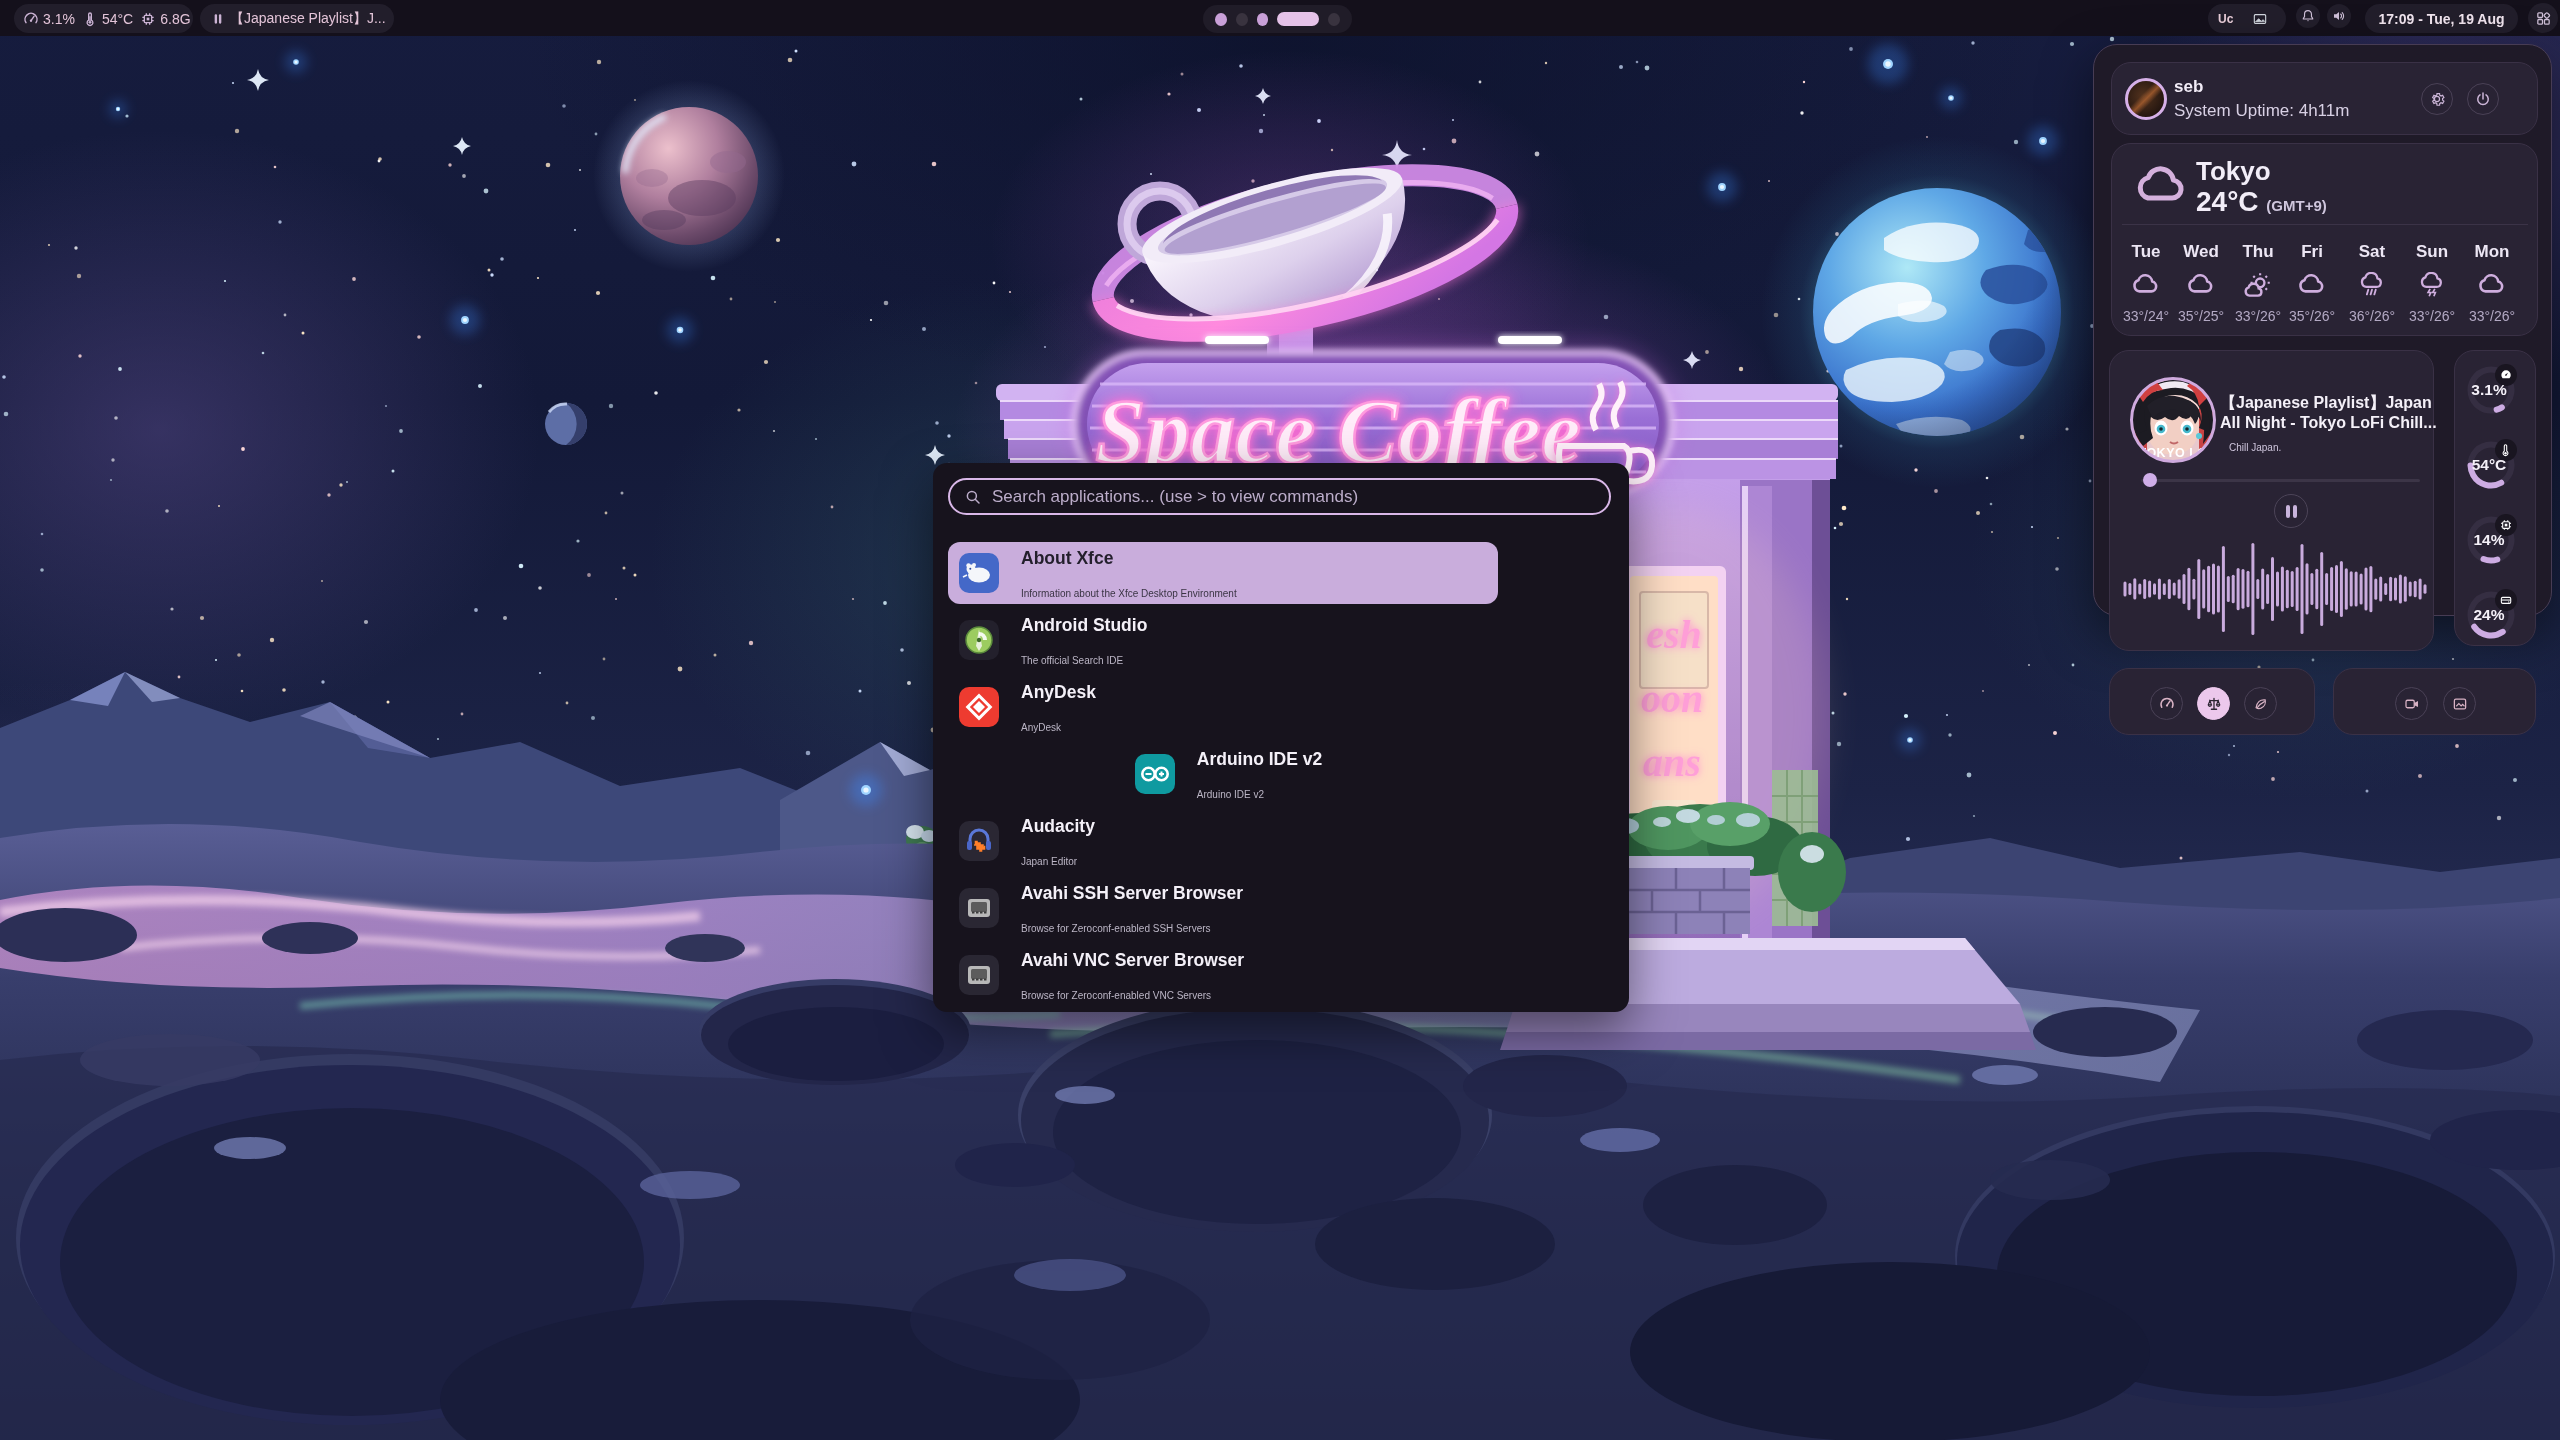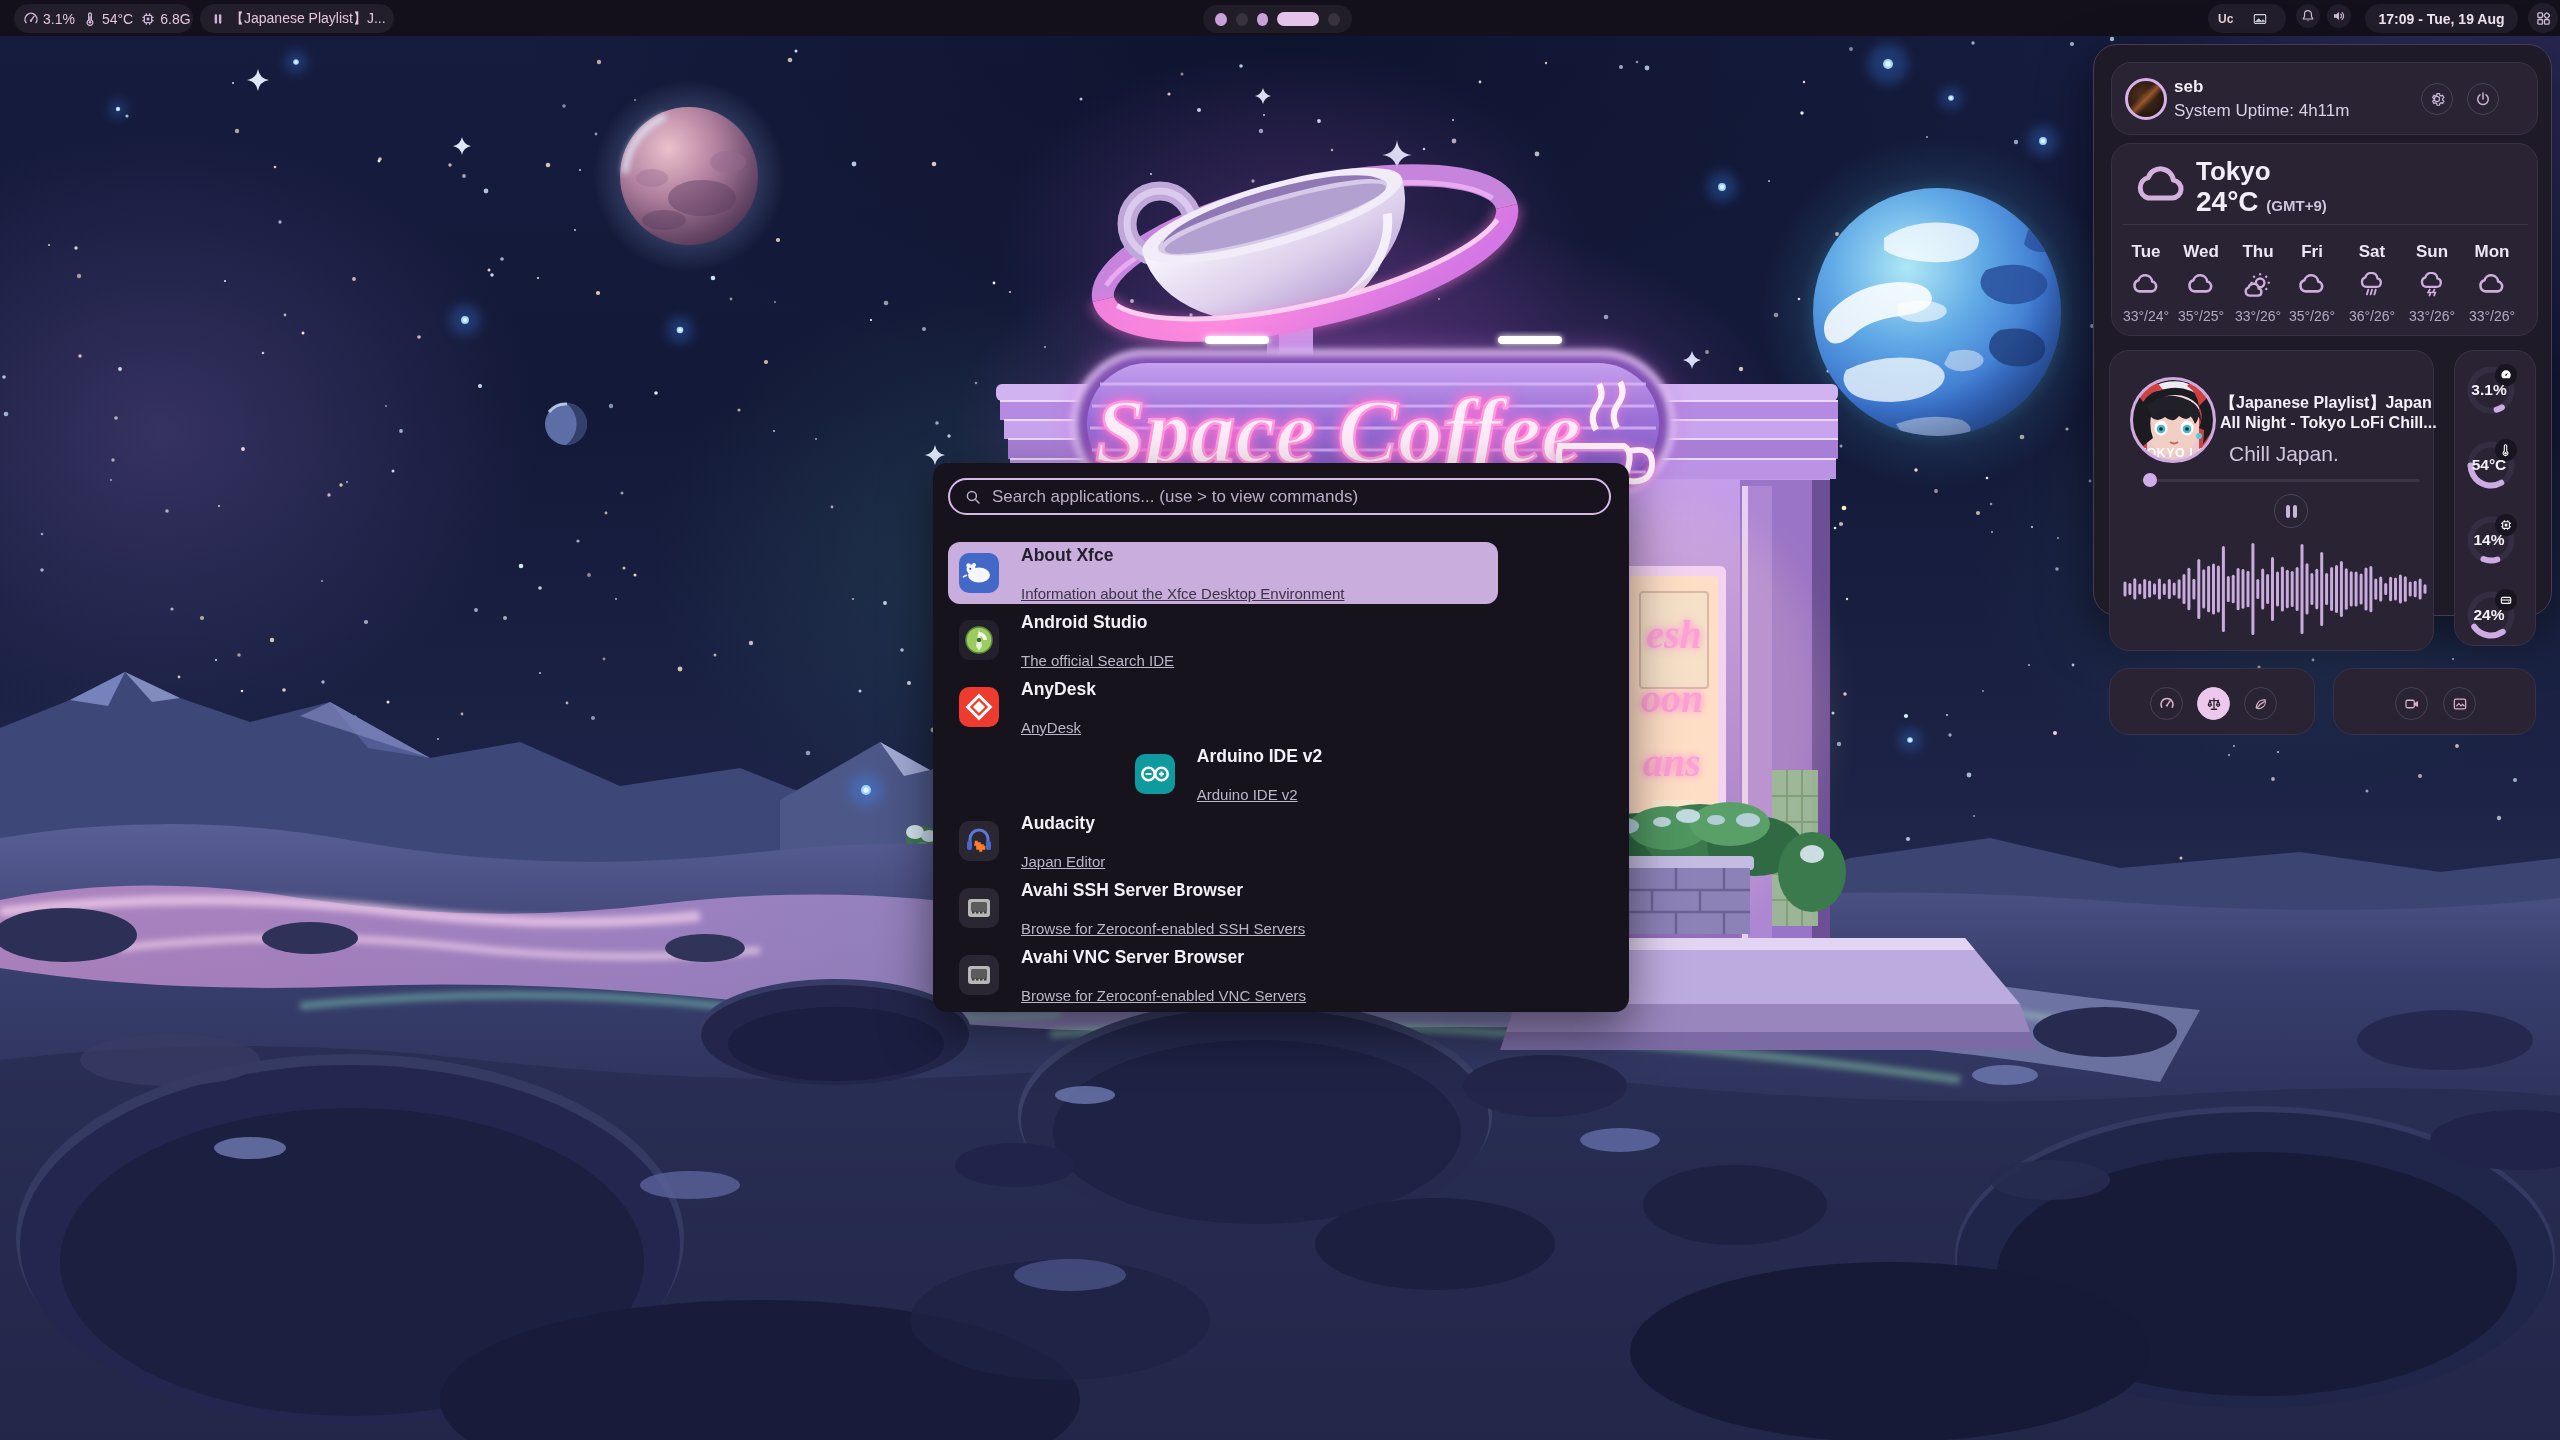--- a/index.html
+++ b/index.html
@@ -17,21 +17,21 @@
 .cbtn .ic{width:16px;height:16px;}
 .pill.rp .ic{margin-right:0;color:#cfd4dc;}
 
 .launcher{position:absolute;left:933px;top:463px;width:696px;height:549px;background:#17131d;border-radius:14px;box-shadow:0 20px 50px rgba(0,0,0,0.5);}
 .search{position:absolute;left:15px;top:15px;width:663px;height:37px;border:2px solid #d9b7e8;border-radius:19px;display:flex;align-items:center;color:#bcadca;font-size:17px;}
 .search .mag{width:18px;height:18px;margin:0 10px 0 14px;color:#bcadca;}
 .row{position:absolute;left:15px;width:550px;height:62px;display:flex;align-items:center;}
 .row .appic{width:40px;height:40px;margin-left:11px;flex:none;}
 .rtxt{margin-left:22px;}
 .rtitle{font-weight:bold;font-size:17.5px;color:#f4f0f8;}
-.rsub{font-size:15px;color:#bcb6c6;margin-top:19px;text-decoration:underline;}
+.rsub{font-size:10px;color:#bcb6c6;margin-top:19px;}
 .row.sel{background:#c9addc;border-radius:12px;}
 .row.sel .rtitle{color:#231f2c;}
 .row.sel .rsub{color:#3a3444;}
 .row:nth-of-type(2){top:79px;}.row:nth-of-type(3){top:146px;}.row:nth-of-type(4){top:213px;}.row:nth-of-type(5){top:280px;justify-content:center;}.row:nth-of-type(6){top:347px;}.row:nth-of-type(7){top:414px;}.row:nth-of-type(8){top:481px;}
 
 .panel{position:absolute;left:2093px;top:44px;width:459px;height:572px;background:#1f1a28;border-radius:24px;border:1px solid #473c54;box-shadow:0 20px 50px rgba(0,0,0,0.5);}
 .card{position:absolute;background:#292334;border-radius:20px;border:1px solid #3a3146;}
 .avatar{position:absolute;left:13px;top:15px;width:42px;height:42px;border-radius:50%;border:3px solid #d6b0e8;background:linear-gradient(135deg, rgba(200,110,50,0) 38%, rgba(205,115,55,0.6) 50%, rgba(200,110,50,0) 62%), radial-gradient(circle at 42% 42%, #54331e, #241610 72%);}
 .rbtn{position:absolute;width:32px;height:32px;border-radius:50%;border:1px solid #4a4156;display:flex;align-items:center;justify-content:center;color:#ccb6d8;}
 .rbtn .bic{width:18px;height:18px;}
@@ -1111,21 +1111,21 @@
   <path d="M41 66 Q45 69 49 66" fill="none" stroke="#c06868" stroke-width="2"></path>
   <circle cx="70" cy="60" r="3" fill="#58c8d8"></circle>
   <text x="44" y="81" font-size="12.5" font-weight="bold" fill="#ffffff" text-anchor="middle" style="font-family:'Liberation Sans',sans-serif;letter-spacing:0.5px;">TOKYO LO</text>
 </g>
 <circle cx="44" cy="44" r="41.5" fill="none" stroke="#cfaade" stroke-width="3"></circle>
 </svg></div>
     <div style="position:absolute;left:110px;top:42px;width:206px;text-align:center;font-weight:bold;font-size:16px;color:#f4f0f8;line-height:20px;white-space:nowrap;">
         <span style="display:block;">【Japanese Playlist】Japan</span>
         <span style="display:block;">All Night - Tokyo LoFi Chill...</span>
       </div>
-    <div style="position:absolute;left:119px;top:91px;font-size:21px;color:#cfc6dd;">Chill Japan.</div>
+    <div style="position:absolute;left:119px;top:91px;font-size:10px;color:#cfc6dd;">Chill Japan.</div>
     <div style="position:absolute;left:31px;top:128px;width:279px;height:3px;border-radius:2px;background:#3c3547;"></div>
     <div style="position:absolute;left:33px;top:122px;width:14px;height:14px;border-radius:50%;background:#cfaee8;"></div>
     <div style="position:absolute;left:164px;top:143px;width:34px;height:34px;border-radius:50%;border:1.5px solid #4c4458;"></div>
     <div style="position:absolute;left:176px;top:154px;width:4px;height:13px;border-radius:2px;background:#c9b4dc;"></div>
     <div style="position:absolute;left:183px;top:154px;width:4px;height:13px;border-radius:2px;background:#c9b4dc;"></div>
     <svg style="position:absolute;left:0;top:0;width:325px;height:301px;" viewBox="0 0 325 301">
         <rect x="13.5" y="230.6" width="3" height="14.8" rx="1.5" fill="#c9abdd"></rect>
 <rect x="18.4" y="232.0" width="3" height="12.1" rx="1.5" fill="#c9abdd"></rect>
 <rect x="23.3" y="227.3" width="3" height="21.3" rx="1.5" fill="#c9abdd"></rect>
 <rect x="28.3" y="232.4" width="3" height="11.2" rx="1.5" fill="#c9abdd"></rect>

